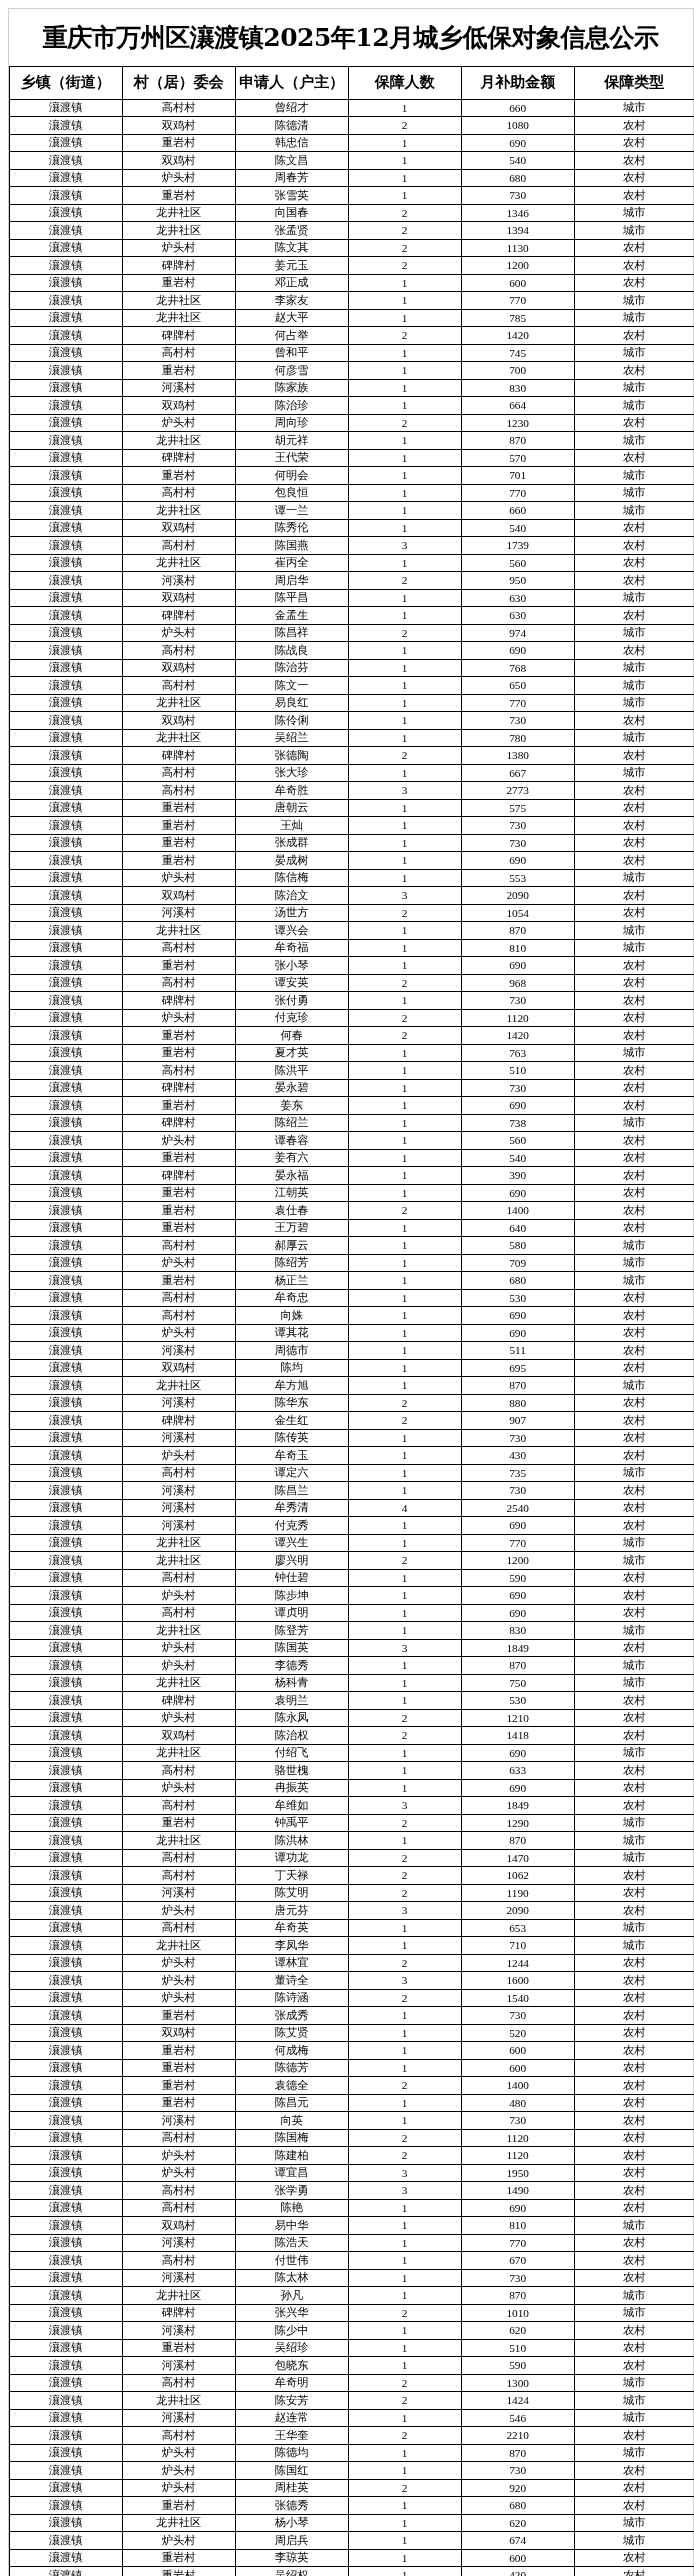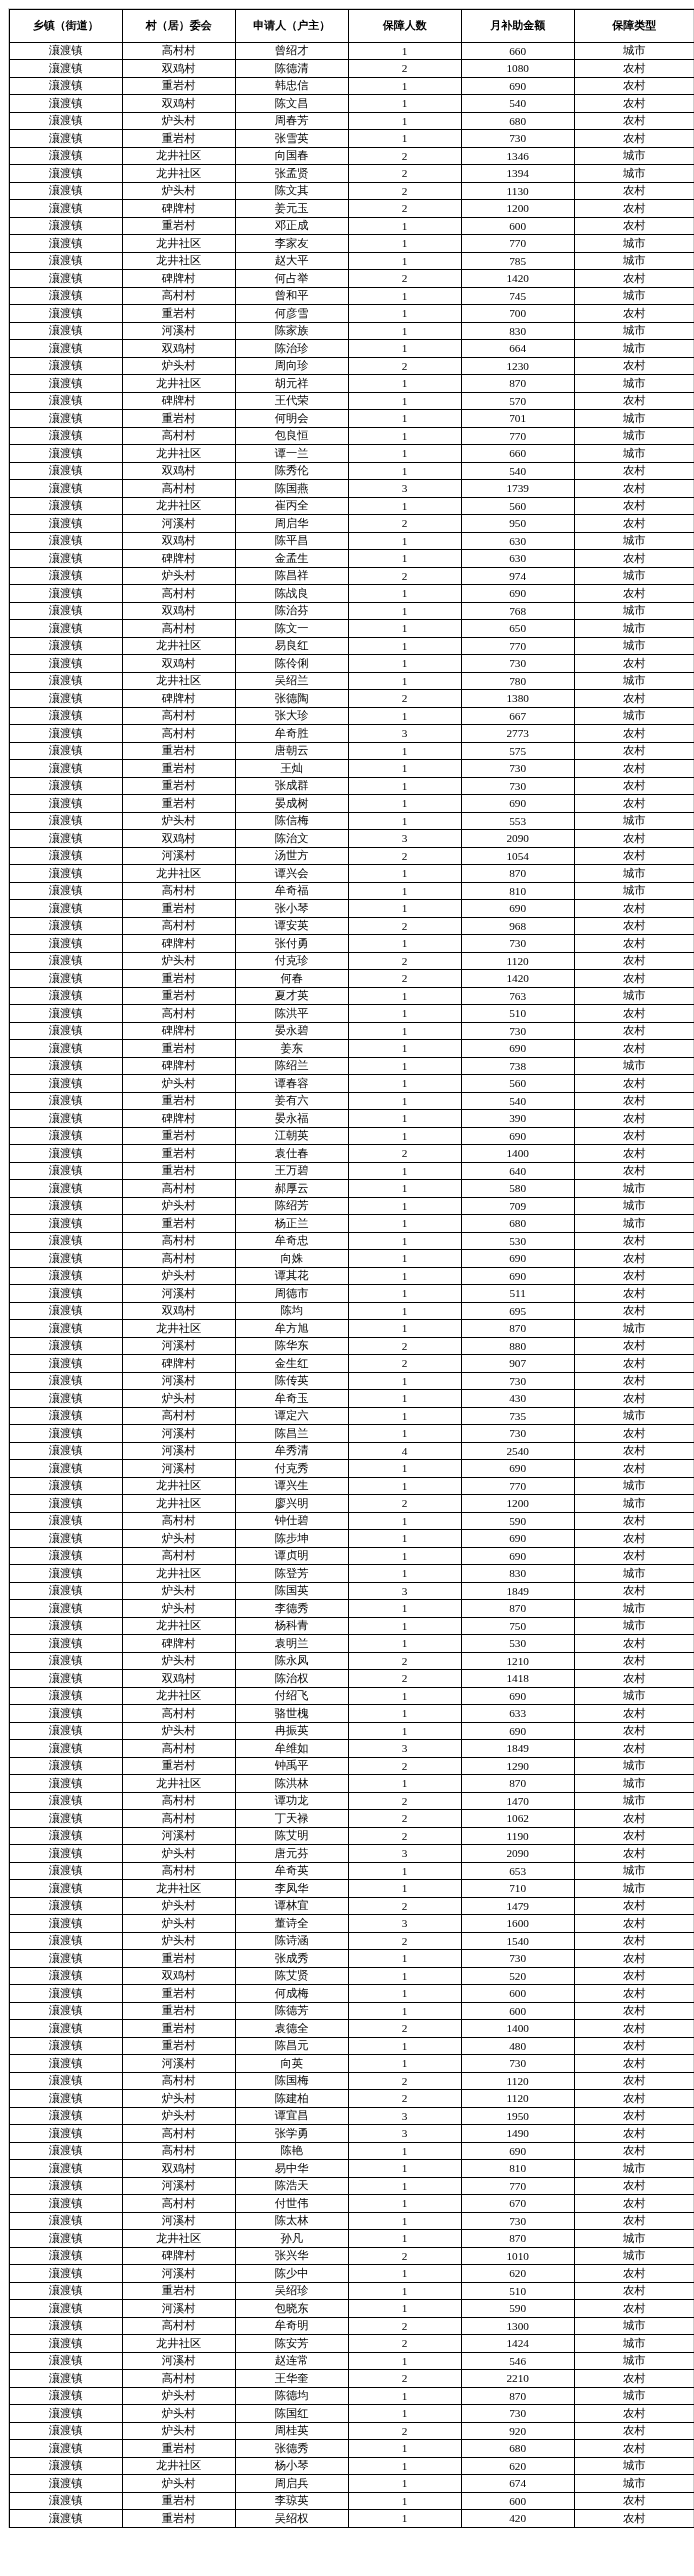--- a/index.html
+++ b/index.html
@@ -1,27 +1,28 @@
 <!DOCTYPE html>
 <html style="font-size:8.2px"><head>
 <meta charset="utf-8">
 <style>
   html, body { margin: 0; padding: 0; background: #ffffff; }
   body { width: 694px; font-family: "DejaVu Serif", "Liberation Serif", serif; color: #000; }
   .sheet { position: absolute; left: 7.7px; top: 7.7px; width: 684px; border-left: 0.5px solid #cfcfcf; border-top: 0.5px solid #cfcfcf; border-right: 0.5px solid #cfcfcf; }
   .title { height: 57px; display: flex; align-items: center; justify-content: center; font-family: "DejaVu Serif", serif; font-weight: bold; font-size: 25px; letter-spacing: -0.5px; white-space: nowrap; overflow: hidden; }
   table { border-collapse: collapse; width: 684px; table-layout: fixed; }
   th, td { border: 1px solid #000; text-align: center; padding: 0; overflow: hidden; white-space: nowrap; }
-  th { height: 32px; font-family: "DejaVu Sans", sans-serif; font-weight: bold; font-size: 11px; margin-top: 28px; }
+  th { height: 32px; font-family: "DejaVu Sans", sans-serif; font-weight: bold; font-size: 15px; margin-top: 28px; }
   td { height: 16.5px; font-family: "Liberation Serif", "DejaVu Serif", serif; font-size: 11.3px; }
 </style>
 </head>
 <body>
 
 <div class="sheet">
+  <div class="title">重庆市万州区瀼渡镇2025年12月城乡低保对象信息公示</div>
   <table>
     <colgroup>
       <col style="width:113px">
         <col style="width:113px">
         <col style="width:113px">
       <col style="width:113px">
         <col style="width:113px">
         <col style="width:120px">
     </colgroup>
     <thead>
@@ -881,21 +882,21 @@
           <td>李凤华</td>
           <td>1</td>
           <td>710</td>
           <td>城市</td>
         </tr>
         <tr>
           <td>瀼渡镇</td>
           <td>炉头村</td>
           <td>谭林宜</td>
           <td>2</td>
-          <td>1479</td>
+          <td>1244</td>
           <td>农村</td>
         </tr>
         <tr>
           <td>瀼渡镇</td>
           <td>炉头村</td>
           <td>董诗全</td>
           <td>3</td>
           <td>1600</td>
           <td>农村</td>
         </tr>

